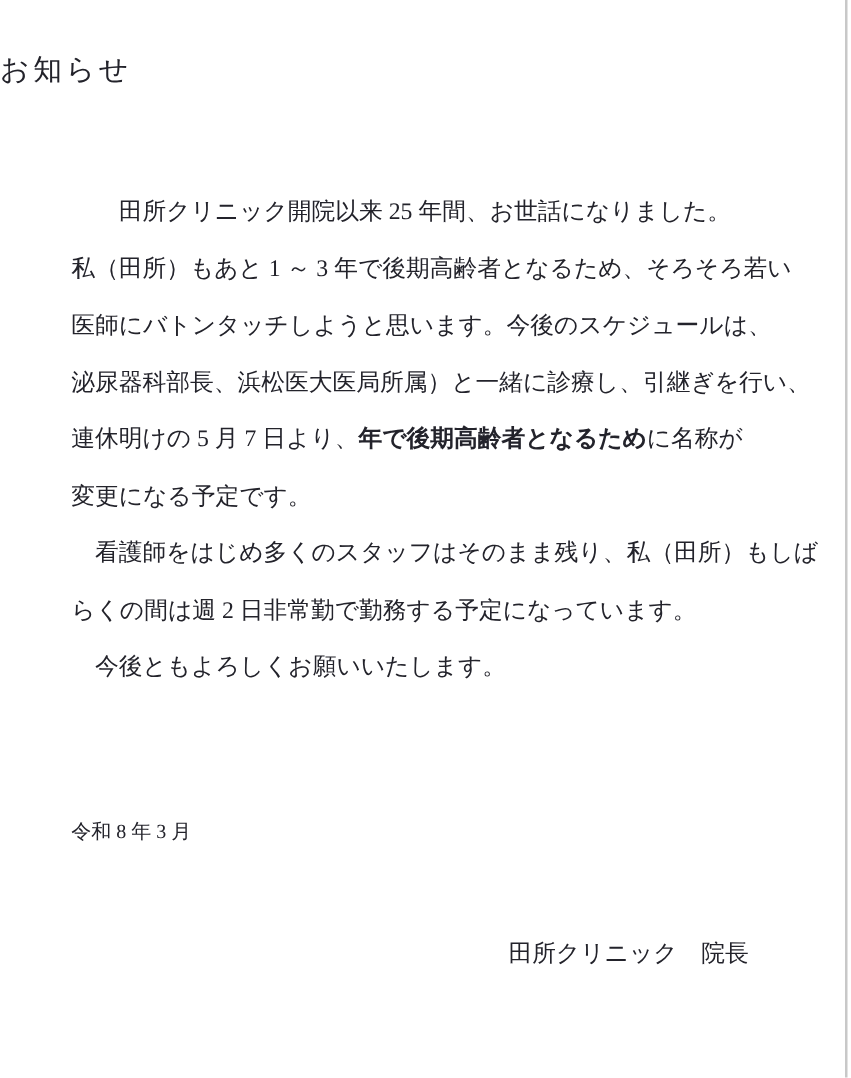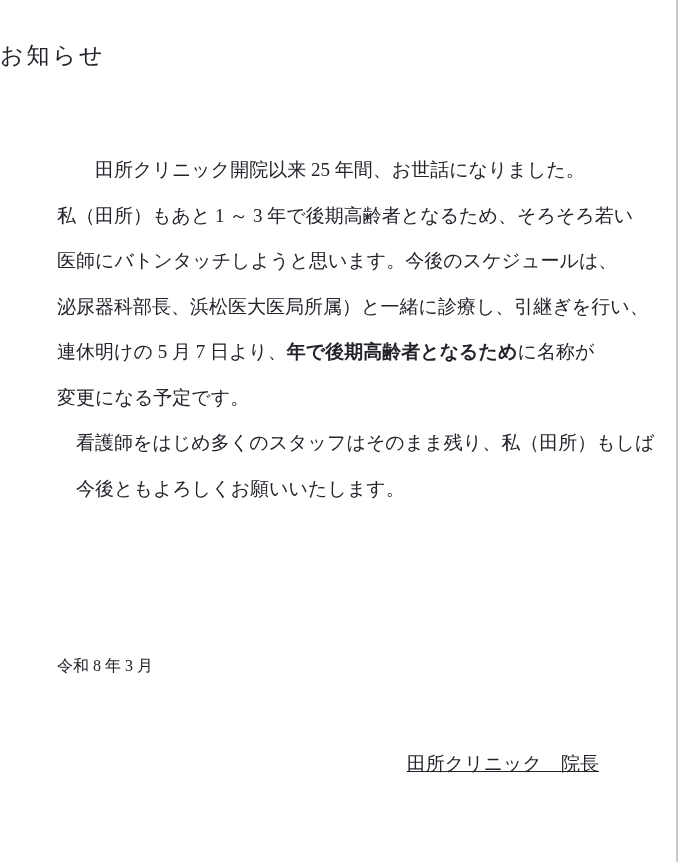--- a/index.html
+++ b/index.html
@@ -62,21 +62,20 @@
     font-size: 16px;
     line-height: 28px;
     white-space: pre;
   }
   .signature {
     position: absolute;
     top: 741px;
     right: 82px;
     text-align: right;
     font-size: 19px;
-    text-decoration: underline;
   }
   .signature div {
     line-height: 45.5px;
     white-space: pre;
   }
 </style>
 </head>
 <body>
 
 <div class="page">
@@ -85,20 +84,21 @@
   <h1 class="title">お知らせ</h1>
 
   <div class="body-text">
       <div class="body-line"><span class="run">　　田所クリニック開院以来 25 年間、お世話になりました。</span></div>
       <div class="body-line"><span class="run">私（田所）もあと 1 ～ 3 年で後期高齢者となるため、そろそろ若い</span></div>
       <div class="body-line"><span class="run">医師にバトンタッチしようと思います。今後のスケジュールは、</span></div>
       <div class="body-line"><span class="run">泌尿器科部長、浜松医大医局所属）と一緒に診療し、引継ぎを行い、</span></div>
       <div class="body-line"><span class="run">連休明けの 5 月 7 日より、</span><span class="run-bold">年で後期高齢者となるため</span><span class="run">に名称が</span></div>
       <div class="body-line"><span class="run">変更になる予定です。</span></div>
       <div class="body-line"><span class="run">　看護師をはじめ多くのスタッフはそのまま残り、私（田所）もしば</span></div>
+      <div class="body-line"><span class="run">らくの間は週 2 日非常勤で勤務する予定になっています。</span></div>
       <div class="body-line"><span class="run">　今後ともよろしくお願いいたします。</span></div>
     </div>
 
   <div class="date-line">令和 8 年 3 月</div>
 
   <div class="signature">
     <div>田所クリニック　院長</div>
   </div>
 </div>
 

